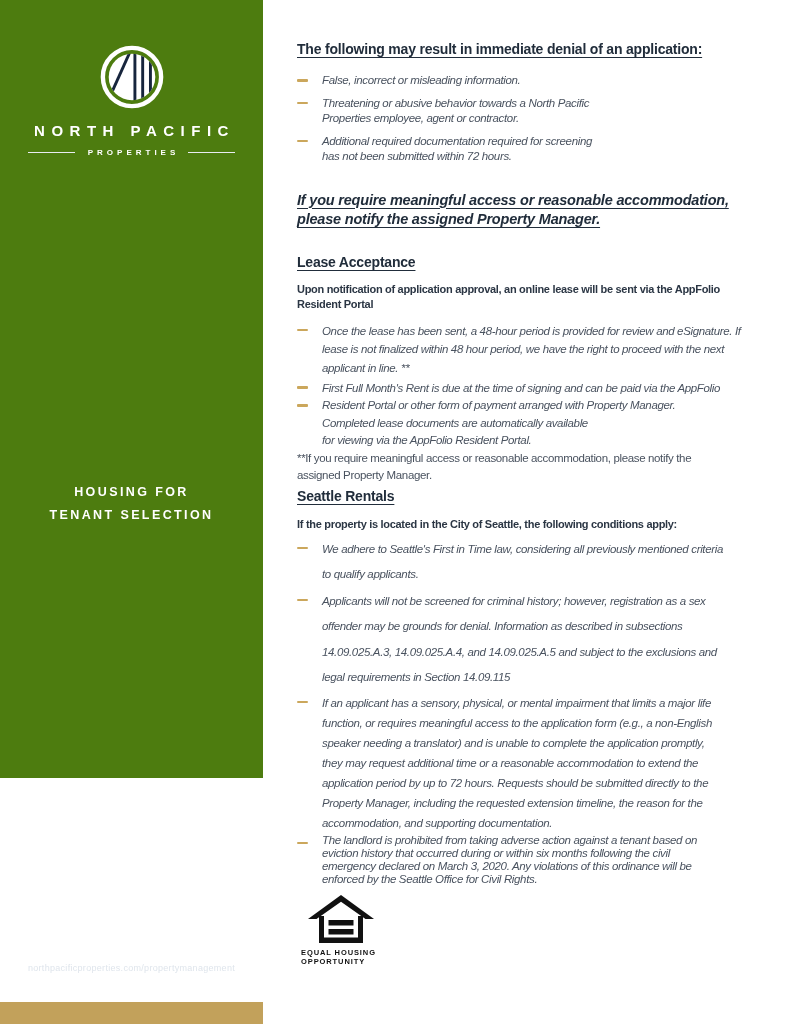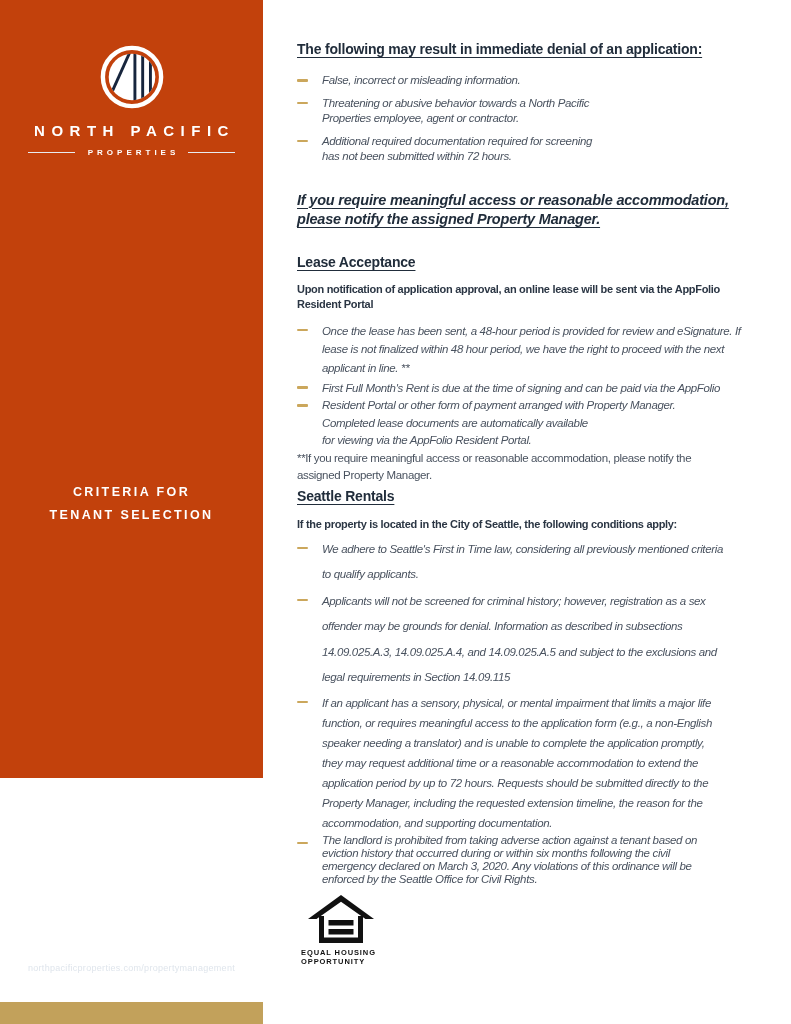--- a/index.html
+++ b/index.html
@@ -1,21 +1,21 @@
 <!DOCTYPE html>
 <html><head>
 <meta charset="utf-8">
 <style>
   * { margin:0; padding:0; box-sizing:border-box; }
   html,body { width:791px; height:1024px; background:#ffffff; overflow:hidden; }
   body { font-family:"Liberation Sans", sans-serif; position:relative; }
 
   
   .sidebar { position:absolute; left:0; top:0; width:263px; height:778px;
-             background:#c2410c; color:#fff;padding-left:20px; }
+             background:#4d7c0f; color:#fff;padding-left:20px; }
   .logo-block { position:absolute; top:44px; left:0; width:100%; text-align:center; }
   .logo-mark { display:block; margin:0 auto 12px; }
   .brand-name { font-size:15px; font-weight:600; letter-spacing:6.5px; color:#fff;
                 white-space:nowrap; padding-left:6px; }
   .brand-sub-row { margin-top:9px; display:flex; align-items:center; justify-content:center; gap:9px; }
   .brand-sub-row .rule { width:47px; height:1px; background:#e8ecf1; }
   .brand-sub { font-size:8px; font-weight:700; letter-spacing:4px; padding-left:4px; white-space:nowrap; }
   .doc-title { position:absolute; top:481px; left:0; width:100%; text-align:center;
                font-size:12.5px; font-weight:700; letter-spacing:2.4px; line-height:23px;
                white-space:pre-line; }
@@ -96,21 +96,21 @@
         </g>
       </g>
     </svg>
     <div class="brand-name">NORTH PACIFIC</div>
     <div class="brand-sub-row">
       <span class="rule"></span>
       <span class="brand-sub">PROPERTIES</span>
       <span class="rule"></span>
     </div>
   </div>
-  <div class="doc-title">CRITERIA FOR
+  <div class="doc-title">HOUSING FOR
 TENANT SELECTION</div>
   <div class="site-url">northpacificproperties.com/propertymanagement</div>
 </aside>
 <div class="gold-bar"></div>
 
 <main class="content">
 
   <h1 class="h-denial">The following may result in immediate denial of an application:</h1>
 
   <div class="grp-denial">

